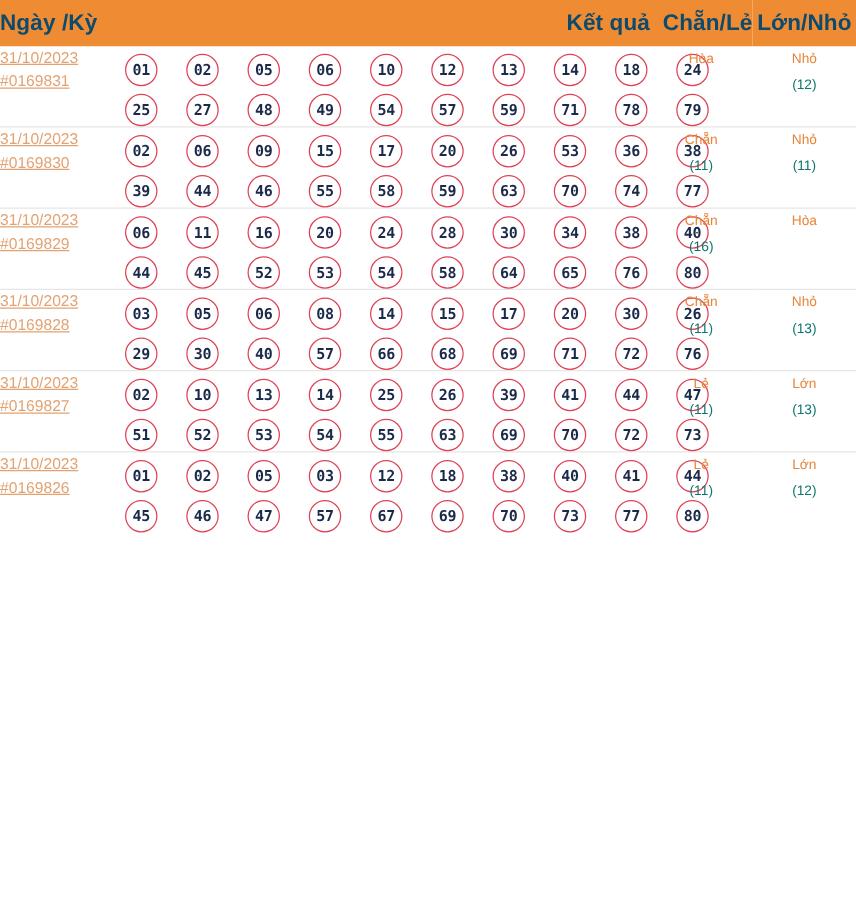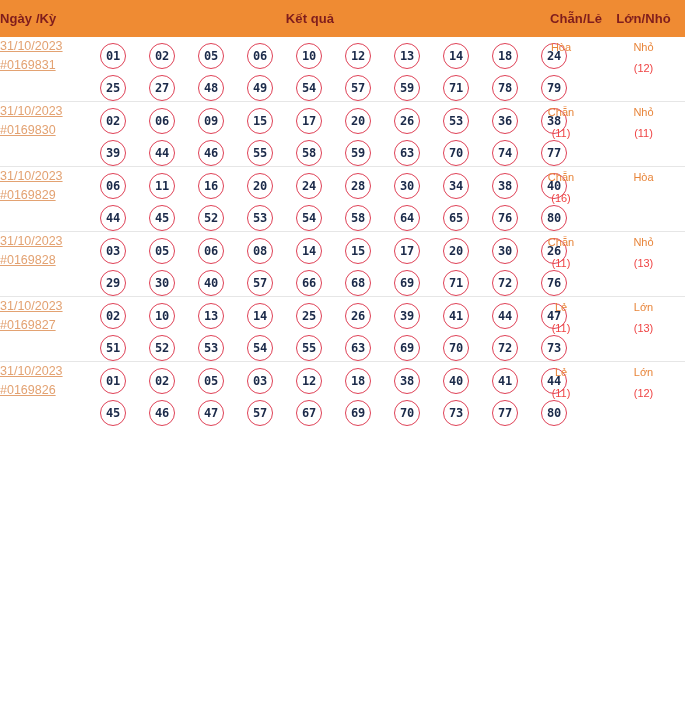--- a/index.html
+++ b/index.html
@@ -20,29 +20,29 @@
     table-layout: fixed;
   }
 
   
   .table-head {
     background: #ef8b33;
   }
   .table-head th {
     height: 37px;
     padding: 0;
-    color: #7f1d1d;
-    font-size: 13px;
+    color: #0c4a6e;
+    font-size: 18px;
     font-weight: bold;
     letter-spacing: 0.1px;
     vertical-align: middle;
     white-space: nowrap;
   }
   .th-date      { width: 100px; text-align: left;  padding-left: 8px; }
-  .th-result    { width: 420px; text-align: center;  padding-left: 10px; }
+  .th-result    { width: 420px; text-align: right;  padding-left: 10px; }
   .th-parity    { width: 82px;  text-align: right; }
   .th-size      { width: 83px;  text-align: center; }
 
   
   .result-row > td {
     border-top: 1px solid #e6e6e6;
     padding: 0;
     vertical-align: top;
   }
   .result-row:first-child > td { border-top: none; }
@@ -86,21 +86,21 @@
   .cell-parity, .cell-size {
     padding-top: 12px;
     text-align: center;
     color: #ef8b33;
     font-size: 11px;
     line-height: 21px;
   }
   .cell-parity { color: #e8853a; }
   .cell-size   { color: #e8853a; }
   .verdict-label { display: block; }
-  .verdict-count { display: block; color: #ef4444; }
+  .verdict-count { display: block; color: #0f766e; }
   .verdict-count:empty { display: none; }
 </style>
 </head>
 <body>
 
 <table class="results-table">
   <thead class="table-head">
     <tr>
       <th class="th-date">Ngày /Kỳ</th>
       <th class="th-result">Kết quả</th>

